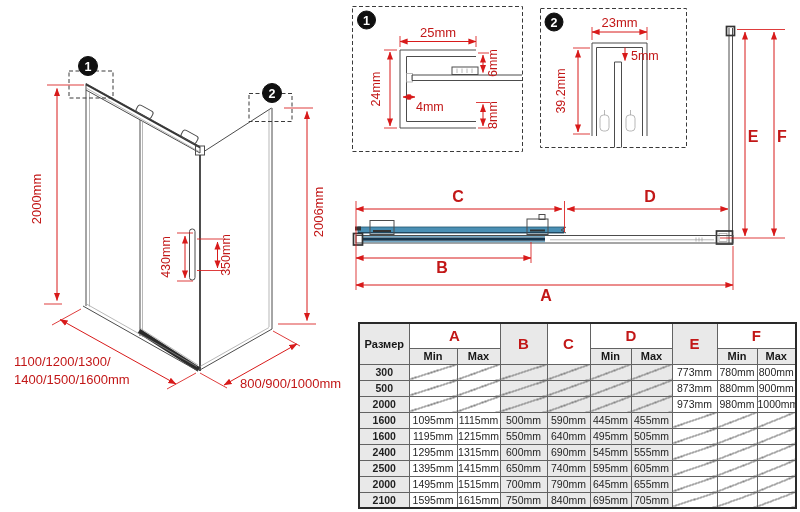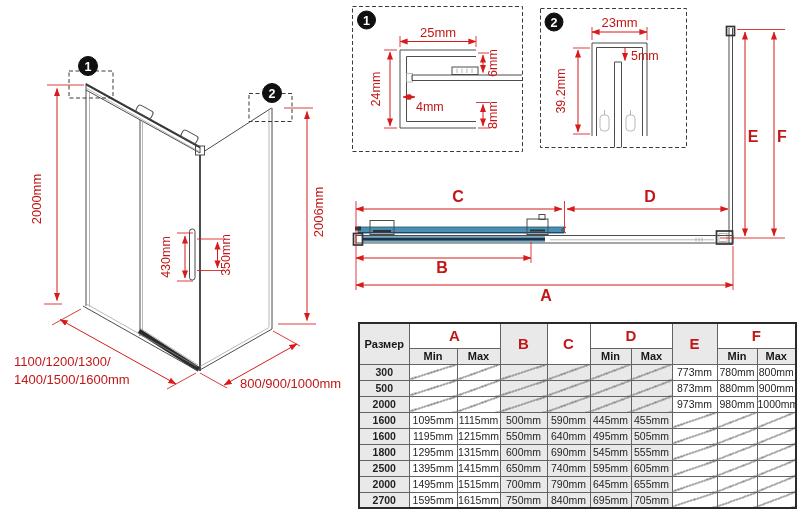--- a/index.html
+++ b/index.html
@@ -350,21 +350,21 @@
         <td class="">1215mm</td>
         <td class="shade">550mm</td>
         <td class="shade">640mm</td>
         <td class="shade">495mm</td>
         <td class="shade">505mm</td>
         <td class="na"></td>
         <td class="na"></td>
         <td class="na"></td>
       </tr>
       <tr>
-        <td class="shade size-col">1800</td>
+        <td class="shade size-col">2400</td>
         <td class="">1295mm</td>
         <td class="">1315mm</td>
         <td class="shade">600mm</td>
         <td class="shade">690mm</td>
         <td class="shade">545mm</td>
         <td class="shade">555mm</td>
         <td class="na"></td>
         <td class="na"></td>
         <td class="na"></td>
       </tr>
@@ -386,21 +386,21 @@
         <td class="">1515mm</td>
         <td class="shade">700mm</td>
         <td class="shade">790mm</td>
         <td class="shade">645mm</td>
         <td class="shade">655mm</td>
         <td class="na"></td>
         <td class="na"></td>
         <td class="na"></td>
       </tr>
       <tr>
-        <td class="shade size-col">2700</td>
+        <td class="shade size-col">2100</td>
         <td class="">1595mm</td>
         <td class="">1615mm</td>
         <td class="shade">750mm</td>
         <td class="shade">840mm</td>
         <td class="shade">695mm</td>
         <td class="shade">705mm</td>
         <td class="na"></td>
         <td class="na"></td>
         <td class="na"></td>
       </tr>

